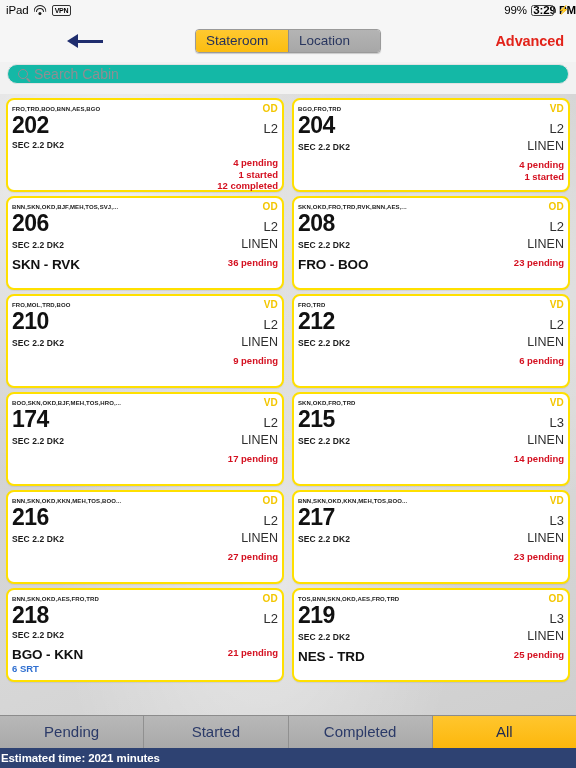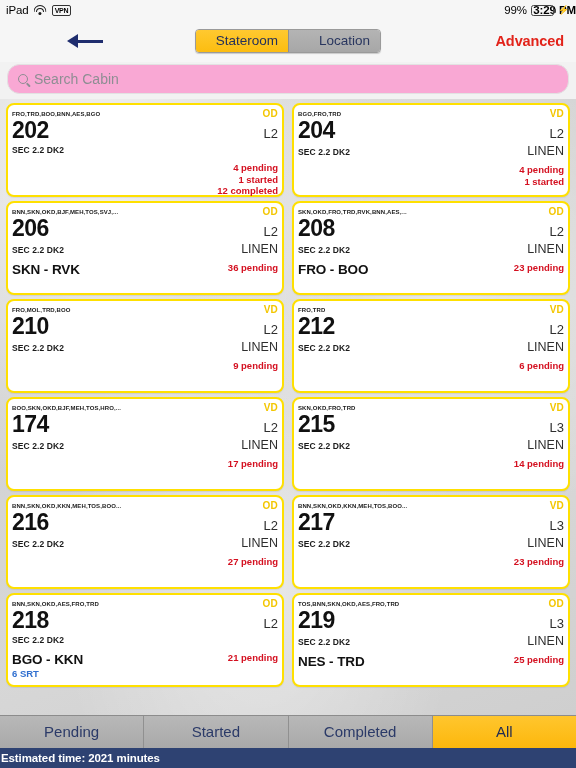--- a/index.html
+++ b/index.html
@@ -88,39 +88,39 @@
     border-right:11px solid #1f2d6e;
   }
   .segmented {
     position:absolute; left:50%; transform:translateX(-50%);
     display:flex; border-radius:4px; overflow:hidden;
     border:1px solid #9a9a9a;
     box-shadow:0 1px 1px rgba(0,0,0,.18);
     height:24px;
   }
   .seg {
-    min-width:92px; text-align:right; line-height:22px;
+    min-width:92px; text-align:left; line-height:22px;
     font-size:13.5px; color:#29365f; cursor:pointer;
     padding:0 10px;
     background:linear-gradient(#b4b4b4,#a7a7a7);
   }
   .seg.active { background:linear-gradient(#ffc930,#fcbd10); color:#25305a; }
   .seg + .seg { border-left:1px solid #8f8f8f; }
   .advanced {
     margin-left:auto; color:#e2231a; font-size:14.5px; font-weight:bold;
     cursor:pointer; letter-spacing:-0.1px;
   }
 
   
   .searchwrap {
     flex:0 0 32px; background:#f2f2f2;
     padding:2px 7px 5px; position:relative; z-index:30;
   }
   .searchbar {
-    height:30px; background:#f9a8d4; border-radius:12.5px;
+    height:20px; background:#14b8a6; border-radius:12.5px;
     display:flex; align-items:center; padding:0 10px;
     border:1px solid #e2e2e2;
   }
   .mag {
     width:10px; height:10px; border:1.5px solid #8e8e93; border-radius:50%;
     position:relative; flex:0 0 auto; margin-right:6px;
   }
   .mag::after{
     content:""; position:absolute; right:-4px; bottom:-2px;
     width:5px; height:1.5px; background:#8e8e93; transform:rotate(45deg);

